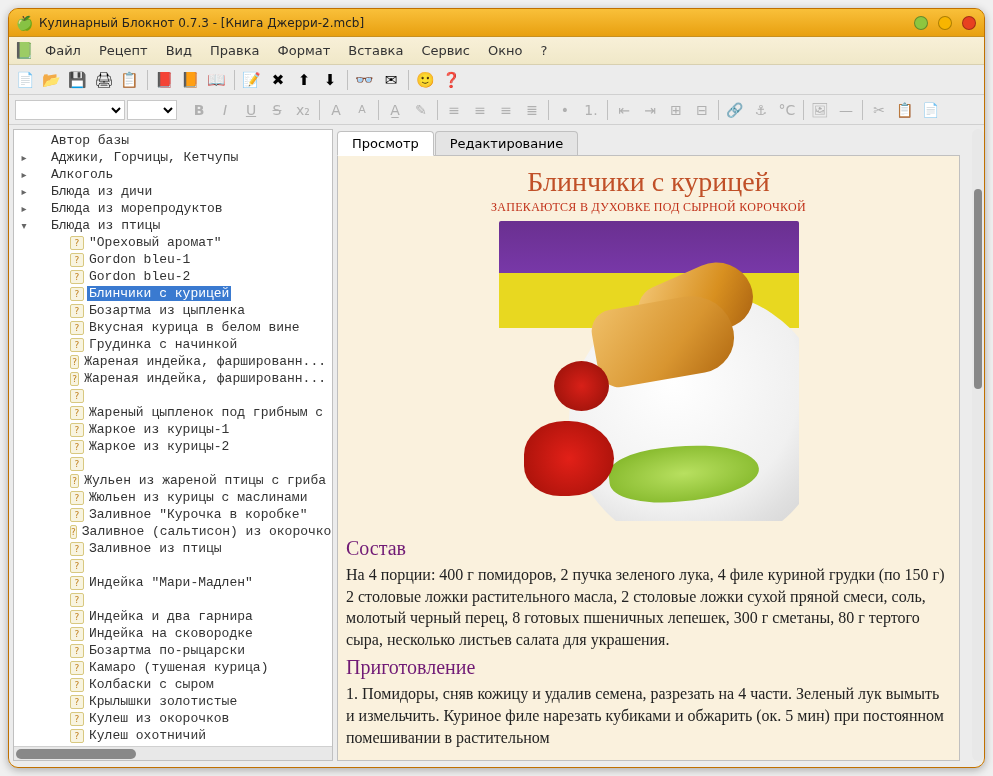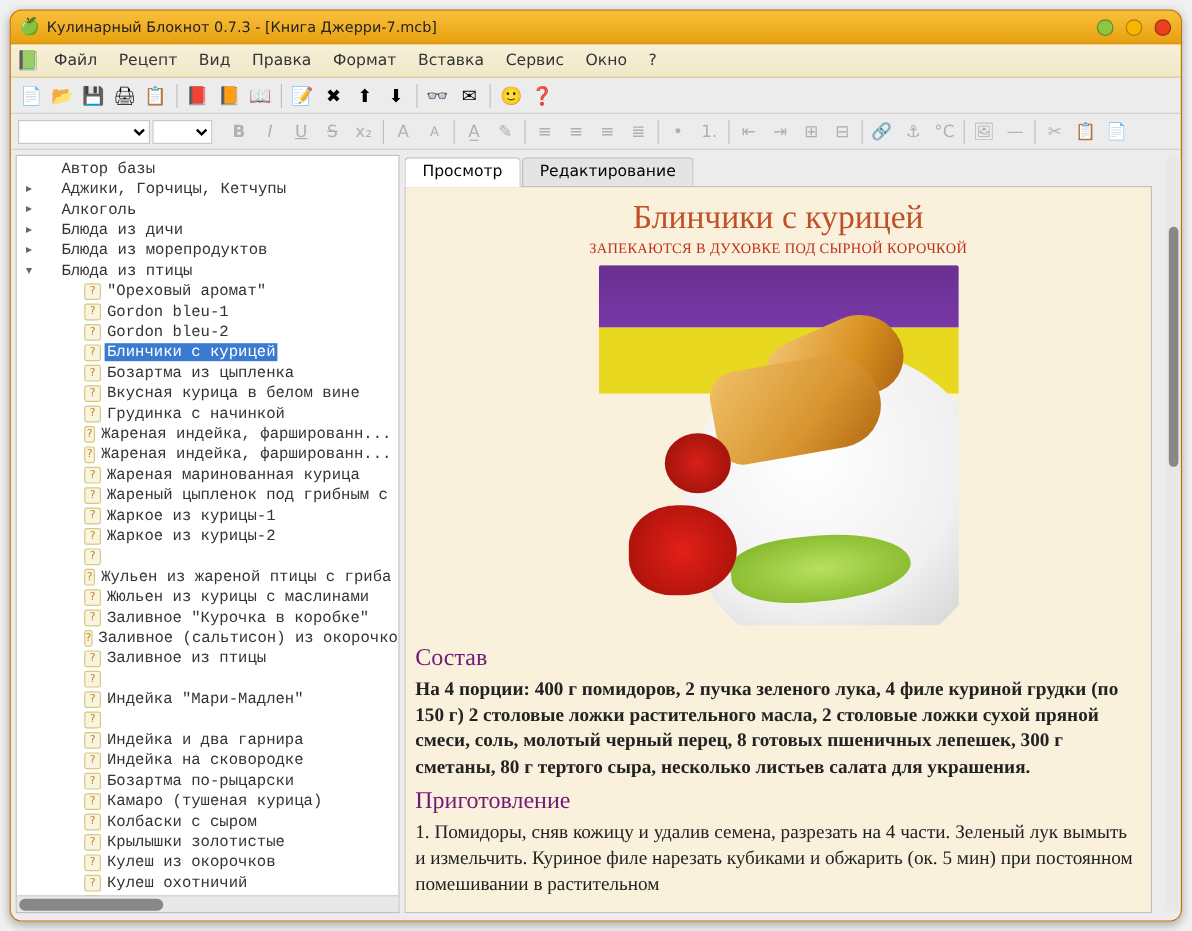--- a/index.html
+++ b/index.html
@@ -37,40 +37,40 @@
 .tabs { height: 26px; display: flex; align-items: flex-end; background: #ececec; }
 .tab { padding: 4px 14px; font-size: 13px; border: 1px solid #c0c0c0; border-bottom: none; background: #e4e4e4; cursor: pointer; border-radius: 4px 4px 0 0; margin-right: 1px; }
 .tab.active { background: white; border-bottom: 1px solid white; position: relative; top: 1px; }
 .preview { flex: 1; background: #faf1dd; border: 1px solid #c0c0c0; overflow-y: scroll; padding: 10px 8px 8px; font-family: Georgia, "Times New Roman", serif; }
 .ptitle { text-align: center; color: #c05028; font-size: 28px; font-weight: normal; margin-bottom: 2px; }
 .psubtitle { text-align: center; color: #c03018; font-size: 12px; letter-spacing: 0.3px; margin-bottom: 6px; }
 .pimg-wrap { text-align: center; margin-bottom: 12px; }
 .pimg { width: 300px; height: 300px; display: inline-block; border-radius: 2px; overflow: hidden; position: relative;}
 .psection { color: #701a75; font-size: 20px; margin: 6px 0 4px; font-weight: normal;}
 .pbody { color: #222; font-size: 16px; line-height: 1.35; }
-.pbody.bold { font-weight: bold; }
+.pbody.bold { font-weight: normal; }
 .vscroll-outer { width: 12px; background: #e8e8e8; margin: 4px 0 6px 0; border-radius: 6px; display: flex; flex-direction: column; align-items: center; padding-top: 60px;}
 .vthumb { width: 8px; height: 200px; background: #888; border-radius: 4px;}
 
 .plate { position:absolute; right:-30px; bottom:-30px; width:260px; height:260px; border-radius:50%; background:radial-gradient(circle at 40% 35%, #fff 0%, #f0f0f0 55%, #e0e0e0 70%, #c8c8c8 100%); }
 .veg1 { position:absolute; bottom:25px; left:25px; width:90px; height:75px; background:radial-gradient(circle,#e22018,#a01008); border-radius:45% 50% 50% 40%;}
 .veg2 { position:absolute; bottom:110px; left:55px; width:55px; height:50px; background:radial-gradient(circle,#d82018,#901008); border-radius:50%;}
 .roll { position:absolute; top:80px; left:95px; width:140px; height:78px; background:linear-gradient(135deg,#f0c068,#d89530 60%,#b06810); border-radius:30px 60px 50px 30px; transform:rotate(-10deg);}
 .roll2 { position:absolute; top:50px; left:140px; width:115px; height:68px; background:linear-gradient(135deg,#f4c878,#d89020 60%,#a86010); border-radius:40px 60px 50px 40px; transform:rotate(-24deg);}
 .let1 { position:absolute; bottom:20px; left:110px; width:150px; height:55px; background:radial-gradient(ellipse,#b8e060,#7ab020); border-radius:40% 60% 50% 50%; transform:rotate(-6deg);}
 .bg1 { position:absolute; top:0; left:0; width:100%; height:52px; background:linear-gradient(#6a3090,#7838a8);}
 .bg2 { position:absolute; top:52px; left:0; width:100%; height:55px; background:#e8d820;}
 </style>
 </head>
 <body>
 
 <div class="window">
   <div class="titlebar">
     <span class="title-icon">🍏</span>
-    <span class="title-text">Кулинарный Блокнот 0.7.3 - [Книга Джерри-7.mcb]</span>
+    <span class="title-text">Кулинарный Блокнот 0.7.3 - [Книга Джерри-2.mcb]</span>
     <div class="win-controls">
       <div class="win-btn" style="background:#8ec63f"></div>
       <div class="win-btn" style="background:#f8b500"></div>
       <div class="win-btn" style="background:#e84020"></div>
     </div>
   </div>
 
   <div class="menubar">
     <span class="menu-icon">📗</span>
     <span class="menu-item">Файл</span>
@@ -212,21 +212,20 @@
           <div class="tree-item" style="padding-left: 56px;">
             <span class="recipe-icon">?</span>
             <span class="label">Жареная индейка, фаршированн...</span>
           </div>
           <div class="tree-item" style="padding-left: 56px;">
             <span class="recipe-icon">?</span>
             <span class="label">Жареная индейка, фаршированн...</span>
           </div>
           <div class="tree-item" style="padding-left: 56px;">
             <span class="recipe-icon">?</span>
-            <span class="label">Жареная маринованная курица</span>
           </div>
           <div class="tree-item" style="padding-left: 56px;">
             <span class="recipe-icon">?</span>
             <span class="label">Жареный цыпленок под грибным с</span>
           </div>
           <div class="tree-item" style="padding-left: 56px;">
             <span class="recipe-icon">?</span>
             <span class="label">Жаркое из курицы-1</span>
           </div>
           <div class="tree-item" style="padding-left: 56px;">

